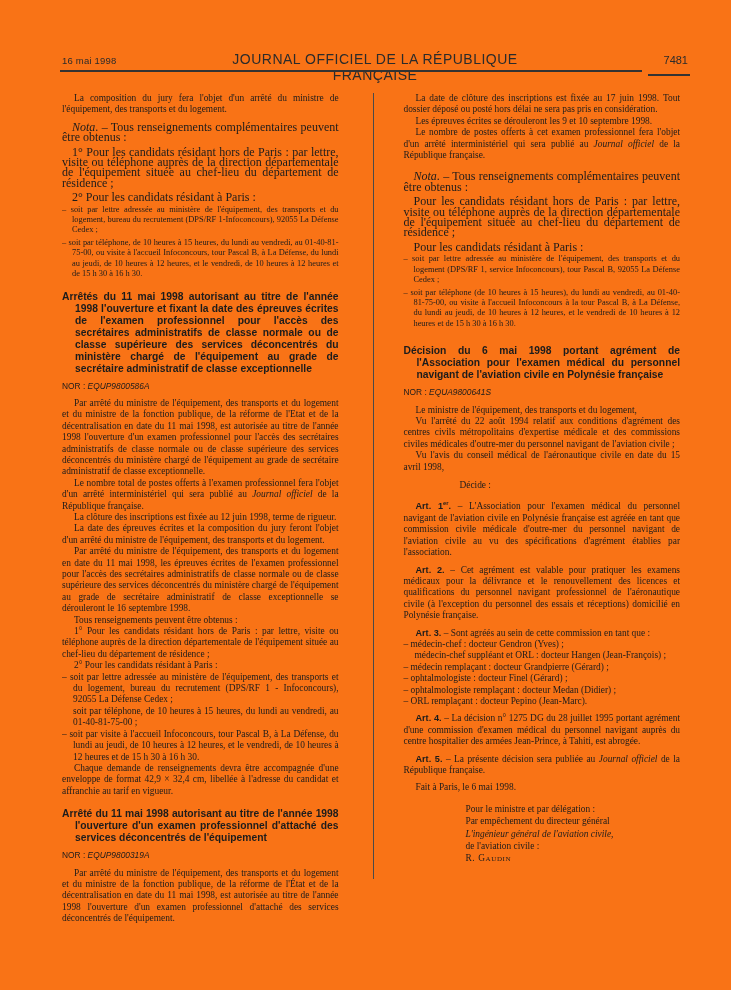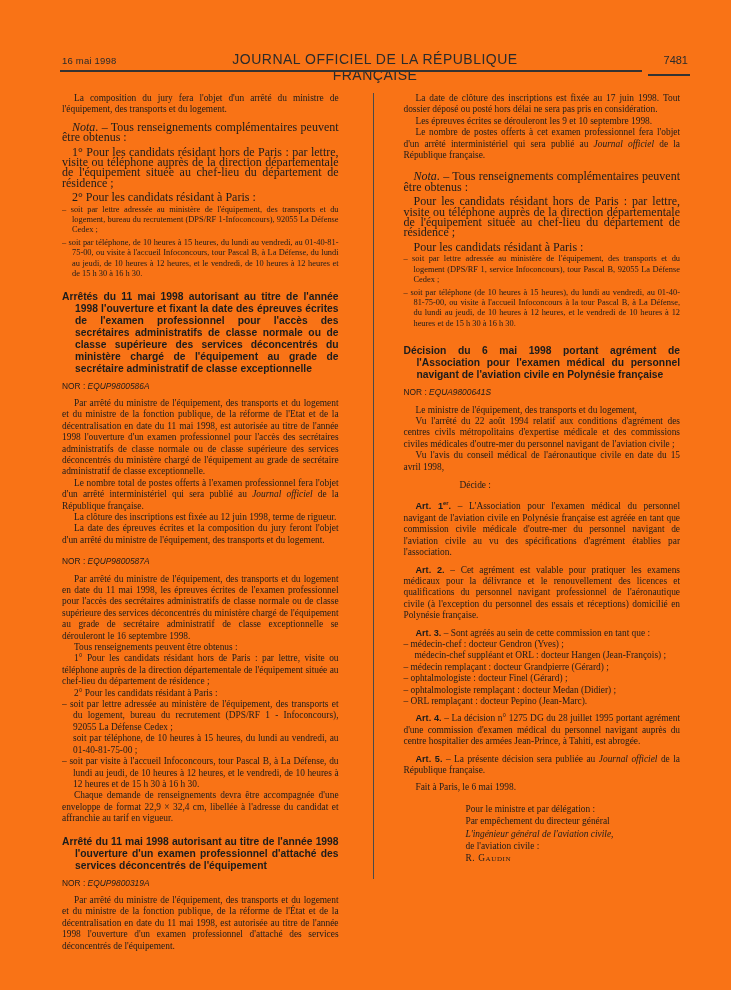--- a/index.html
+++ b/index.html
@@ -81,29 +81,28 @@
         <div class="blk nota"><span>1° Pour les candidats résidant hors de Paris : par lettre, visite ou téléphone auprès de la direction départementale de l'équipement située au chef-lieu du département de résidence ;</span></div>
         <div class="blk nota"><span>2° Pour les candidats résidant à Paris :</span></div>
         <div class="blk dash small"><span>– soit par lettre adressée au ministère de l'équipement, des transports et du logement, bureau du recrutement (DPS/RF 1-Infoconcours), 92055 La Défense Cedex ;</span></div>
         <div class="blk dash small"><span>– soit par téléphone, de 10 heures à 15 heures, du lundi au vendredi, au 01-40-81-75-00, ou visite à l'accueil Infoconcours, tour Pascal B, à La Défense, du lundi au jeudi, de 10 heures à 12 heures, et le vendredi, de 10 heures à 12 heures et de 15 h 30 à 16 h 30.</span></div>
         <div class="blk h"><span>Arrêtés du 11 mai 1998 autorisant au titre de l'année 1998 l'ouverture et fixant la date des épreuves écrites de l'examen professionnel pour l'accès des secrétaires administratifs de classe normale ou de classe supérieure des services déconcentrés du ministère chargé de l'équipement au grade de secrétaire administratif de classe exceptionnelle</span></div>
         <div class="blk nor"><span>NOR : </span><span class="it">EQUP9800586A</span></div>
         <div class="blk p"><span>Par arrêté du ministre de l'équipement, des transports et du logement et du ministre de la fonction publique, de la réforme de l'Etat et de la décentralisation en date du 11 mai 1998, est autorisée au titre de l'année 1998 l'ouverture d'un examen professionnel pour l'accès des secrétaires administratifs de classe normale ou de classe supérieure des services déconcentrés du ministère chargé de l'équipement au grade de secrétaire administratif de classe exceptionnelle.</span></div>
         <div class="blk p"><span>Le nombre total de postes offerts à l'examen professionnel fera l'objet d'un arrêté interministériel qui sera publié au </span><span class="it">Journal officiel</span><span> de la République française.</span></div>
         <div class="blk p"><span>La clôture des inscriptions est fixée au 12 juin 1998, terme de rigueur.</span></div>
         <div class="blk p"><span>La date des épreuves écrites et la composition du jury feront l'objet d'un arrêté du ministre de l'équipement, des transports et du logement.</span></div>
-        <div class="blk nor mt10"><span>NOR : </span><span class="it">EQUP9800587A</span></div>
         <div class="blk p"><span>Par arrêté du ministre de l'équipement, des transports et du logement en date du 11 mai 1998, les épreuves écrites de l'examen professionnel pour l'accès des secrétaires administratifs de classe normale ou de classe supérieure des services déconcentrés du ministère chargé de l'équipement au grade de secrétaire administratif de classe exceptionnelle se dérouleront le 16 septembre 1998.</span></div>
         <div class="blk p"><span>Tous renseignements peuvent être obtenus :</span></div>
         <div class="blk p"><span>1° Pour les candidats résidant hors de Paris : par lettre, visite ou téléphone auprès de la direction départementale de l'équipement située au chef-lieu du département de résidence ;</span></div>
         <div class="blk p"><span>2° Pour les candidats résidant à Paris :</span></div>
         <div class="blk dash"><span>– soit par lettre adressée au ministère de l'équipement, des transports et du logement, bureau du recrutement (DPS/RF 1 - Infoconcours), 92055 La Défense Cedex ;</span></div>
         <div class="blk sub"><span>soit par téléphone, de 10 heures à 15 heures, du lundi au vendredi, au 01-40-81-75-00 ;</span></div>
         <div class="blk dash"><span>– soit par visite à l'accueil Infoconcours, tour Pascal B, à La Défense, du lundi au jeudi, de 10 heures à 12 heures, et le vendredi, de 10 heures à 12 heures et de 15 h 30 à 16 h 30.</span></div>
-        <div class="blk p"><span>Chaque demande de renseignements devra être accompagnée d'une enveloppe de format 22,9 × 32,4 cm, libellée à l'adresse du candidat et affranchie au tarif en vigueur.</span></div>
+        <div class="blk p"><span>Chaque demande de renseignements devra être accompagnée d'une enveloppe de format 42,9 × 32,4 cm, libellée à l'adresse du candidat et affranchie au tarif en vigueur.</span></div>
         <div class="blk h"><span>Arrêté du 11 mai 1998 autorisant au titre de l'année 1998 l'ouverture d'un examen professionnel d'attaché des services déconcentrés de l'équipement</span></div>
         <div class="blk nor"><span>NOR : </span><span class="it">EQUP9800319A</span></div>
         <div class="blk p"><span>Par arrêté du ministre de l'équipement, des transports et du logement et du ministre de la fonction publique, de la réforme de l'État et de la décentralisation en date du 11 mai 1998, est autorisée au titre de l'année 1998 l'ouverture d'un examen professionnel d'attaché des services déconcentrés de l'équipement.</span></div>
       </section>
     <div class="divider"></div>
     <section class="col" data-col="right">
         <div class="blk p"><span>La date de clôture des inscriptions est fixée au 17 juin 1998. Tout dossier déposé ou posté hors délai ne sera pas pris en considération.</span></div>
         <div class="blk p"><span>Les épreuves écrites se dérouleront les 9 et 10 septembre 1998.</span></div>
         <div class="blk p"><span>Le nombre de postes offerts à cet examen professionnel fera l'objet d'un arrêté interministériel qui sera publié au </span><span class="it">Journal officiel</span><span> de la République française.</span></div>
         <div class="blk nota mt10"><span class="it">Nota</span><span>. – Tous renseignements complémentaires peuvent être obtenus :</span></div>

